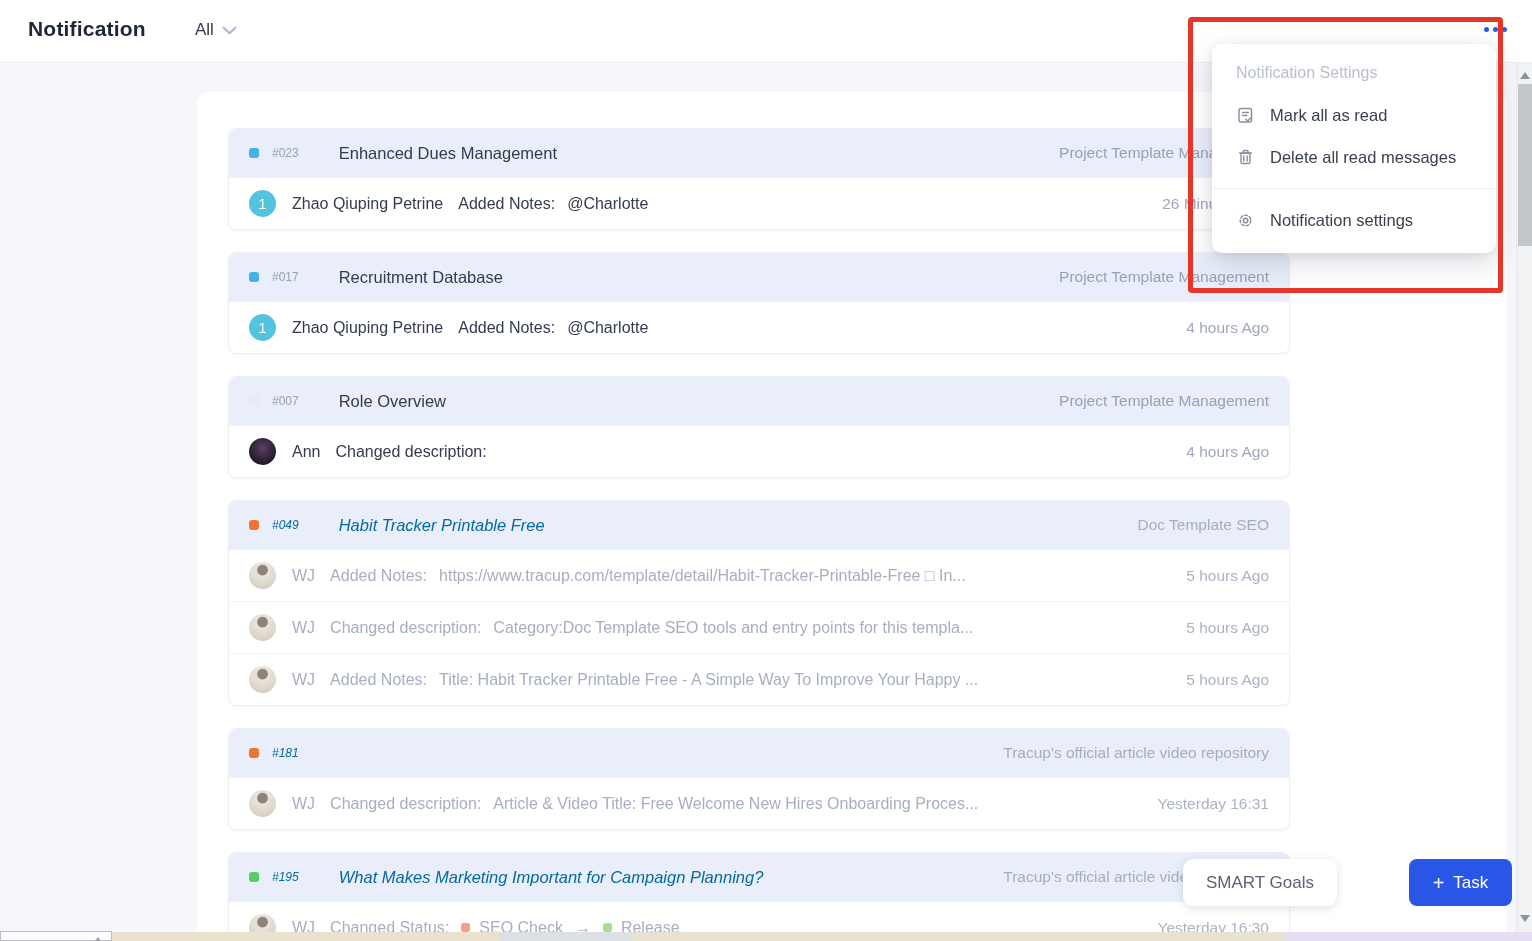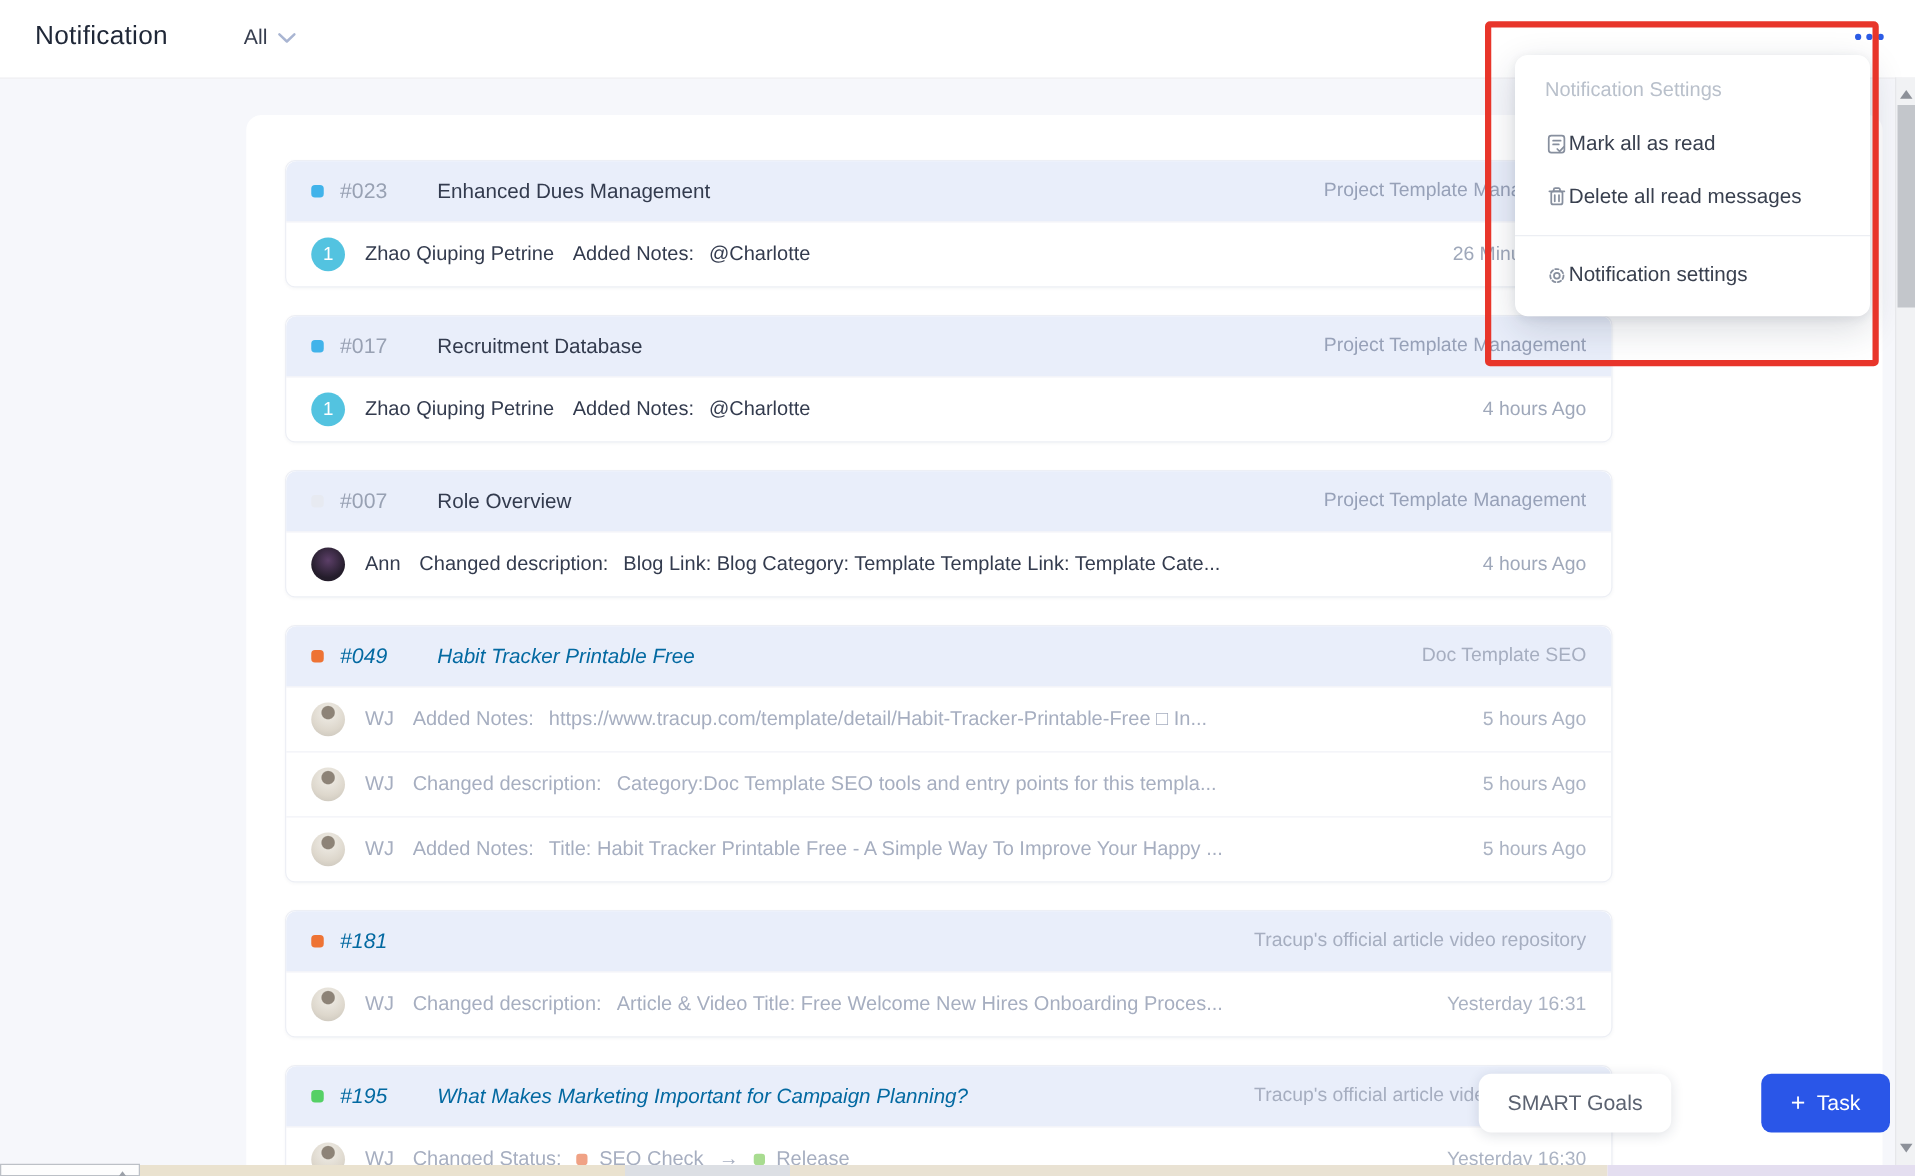--- a/index.html
+++ b/index.html
@@ -1,33 +1,33 @@
 <!DOCTYPE html>
 <html><head>
 <meta charset="utf-8">
 <style>
   * { margin:0; padding:0; box-sizing:border-box; }
   html,body { width:1532px; height:941px; overflow:hidden; }
   body { position:relative; background:#f6f7fb; font-family:"Liberation Sans", sans-serif; }
 
   
   .topbar { position:absolute; left:0; top:0; width:1532px; height:63px; background:#fff; border-bottom:1px solid #ededf1; z-index:10; }
-  .app-title { position:absolute; left:28px; top:17px; font-size:21px; font-weight:400; color:#1f2737; letter-spacing:.2px; }
+  .app-title { position:absolute; left:28px; top:17px; font-size:21px; font-weight:700; color:#1f2737; letter-spacing:.2px; }
   .filter { position:absolute; left:195px; top:20px; display:flex; align-items:center; gap:8px; font-size:17px; color:#363d4e; cursor:pointer; }
   .more { position:absolute; left:1484px; top:27px; display:flex; gap:4px; cursor:pointer; z-index:12; }
   .more i { width:5px; height:5px; border-radius:50%; background:#2c5ce6; }
 
   
   .panel { position:absolute; left:197px; top:92px; width:1309px; height:849px; background:#fff; border-radius:12px 12px 0 0; z-index:1; }
   .groups { position:absolute; left:228px; top:128px; width:1062px; z-index:2; }
 
   .group { border:1px solid #edeff5; border-radius:8px; background:#fff; margin-bottom:22px; box-shadow:0 1px 3px rgba(30,40,70,.04); }
   .g-head { height:48px; background:#e9eefa; border-radius:8px 8px 0 0; display:flex; align-items:center; padding:0 20px; }
   .bullet { width:10px; height:10px; border-radius:3px; margin-right:13px; flex:none; }
-  .gid { font-size:17px; color:#98a1b3; margin-right:14px; flex:none; }
+  .gid { font-size:12px; color:#98a1b3; margin-right:14px; flex:none; }
   .gtitle { font-size:16.5px; font-weight:500; color:#333b4e; white-space:nowrap;padding-left:26px; }
   .gproject { margin-left:auto; font-size:15.5px; color:#97a1b8; flex:none; padding-left:20px; white-space:nowrap; }
   .g-row { height:52px; display:flex; align-items:center; padding:0 20px; border-top:1px solid #f1f2f7; font-size:16px; color:#333b4e; cursor:pointer; }
   .avatar { width:27px; height:27px; border-radius:50%; margin-right:16px; flex:none; display:flex; align-items:center; justify-content:center; color:#fff; font-size:15px; }
   .avatar.badge { background:#53c3e0; }
   .avatar.photo-dark { background:radial-gradient(circle at 50% 38%, #5c3f68 0%, #241d2b 65%); }
   .avatar.photo-light { background:radial-gradient(circle at 50% 30%, #8d8377 21%, #e9e5dd 25%, #ddd7cc 62%, #c6c1b7 100%); }
   .rname { margin-right:15px; white-space:nowrap; flex:none; }
   .raction { margin-right:12px; white-space:nowrap; flex:none; }
   .rcontent { flex:1; min-width:0; white-space:nowrap; overflow:hidden; }
@@ -37,21 +37,21 @@
   .arrow { margin:0 12px; color:#a6aec0; flex:none; }
   .read .gid, .read .gtitle { color:#0369a1; font-weight:400;font-style:italic; }
   .read .gproject { color:#a6aec0; }
   .read .g-row { color:#a6aec0; }
   .read .rtime { color:#abb3c3; }
 
   
   .menu { position:absolute; left:1212px; top:44px; width:284px; background:#fff; border-radius:10px; padding:14px 0 12px;
           box-shadow:0 10px 30px rgba(25,35,60,.16), 0 2px 8px rgba(25,35,60,.08); z-index:40; }
   .menu-title { padding:6px 24px 12px; font-size:16px; color:#b9c0cb; }
-  .menu-item { display:flex; align-items:center; height:42px; padding:0 24px; font-size:16.5px; color:#39404f; cursor:pointer; }
+  .menu-item { display:flex; align-items:center; gap:15px; height:42px; padding:0 24px; font-size:16.5px; color:#39404f; cursor:pointer; }
   .mi-icon { width:19px; height:19px; flex:none; display:flex; align-items:center; justify-content:center; }
   .menu hr { border:none; border-top:1px solid #eceef3; margin:10px 0; }
 
   
   .annotation { position:absolute; left:1188px; top:17px; width:315px; height:276px; border:5px solid #e8352a; border-radius:4px; z-index:60; pointer-events:none; }
 
   
   .btn-smart { position:absolute; left:1183px; top:859px; height:47px; padding:0 23px; background:#fff; border:none; border-radius:10px;
                box-shadow:0 2px 10px rgba(30,40,70,.14); font-family:inherit; font-size:17px; color:#5b6270; cursor:pointer; z-index:45; }
   .btn-task { position:absolute; left:1409px; top:859px; width:103px; height:47px; background:#2a56e8; border:none; border-radius:8px;
@@ -124,21 +124,20 @@
       <header class="g-head">
         <span class="bullet" style="background: rgb(231, 234, 241);"></span>
         <span class="gid">#007</span>
         <span class="gtitle">Role Overview</span>
         <span class="gproject">Project Template Management</span>
       </header>
       <div class="g-row">
         <span class="avatar photo-dark"></span>
         <span class="rname">Ann</span>
         <span class="raction">Changed description:</span>
-        <span class="rcontent">Blog Link: Blog Category: Template Template Link: Template Cate...</span>
         <span class="rtime">4 hours Ago</span>
       </div>
     </section>
     <section class="group read">
       <header class="g-head">
         <span class="bullet" style="background: rgb(238, 115, 52);"></span>
         <span class="gid">#049</span>
         <span class="gtitle">Habit Tracker Printable Free</span>
         <span class="gproject">Doc Template SEO</span>
       </header>

